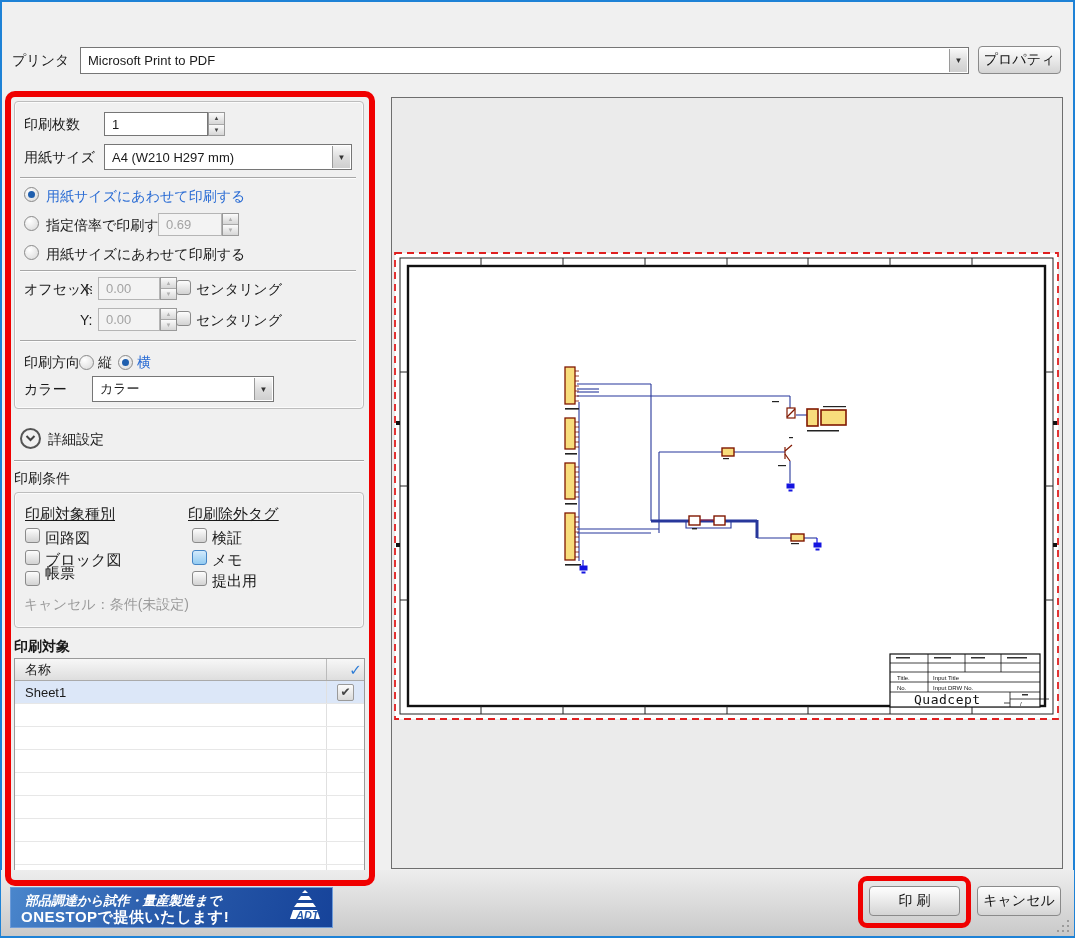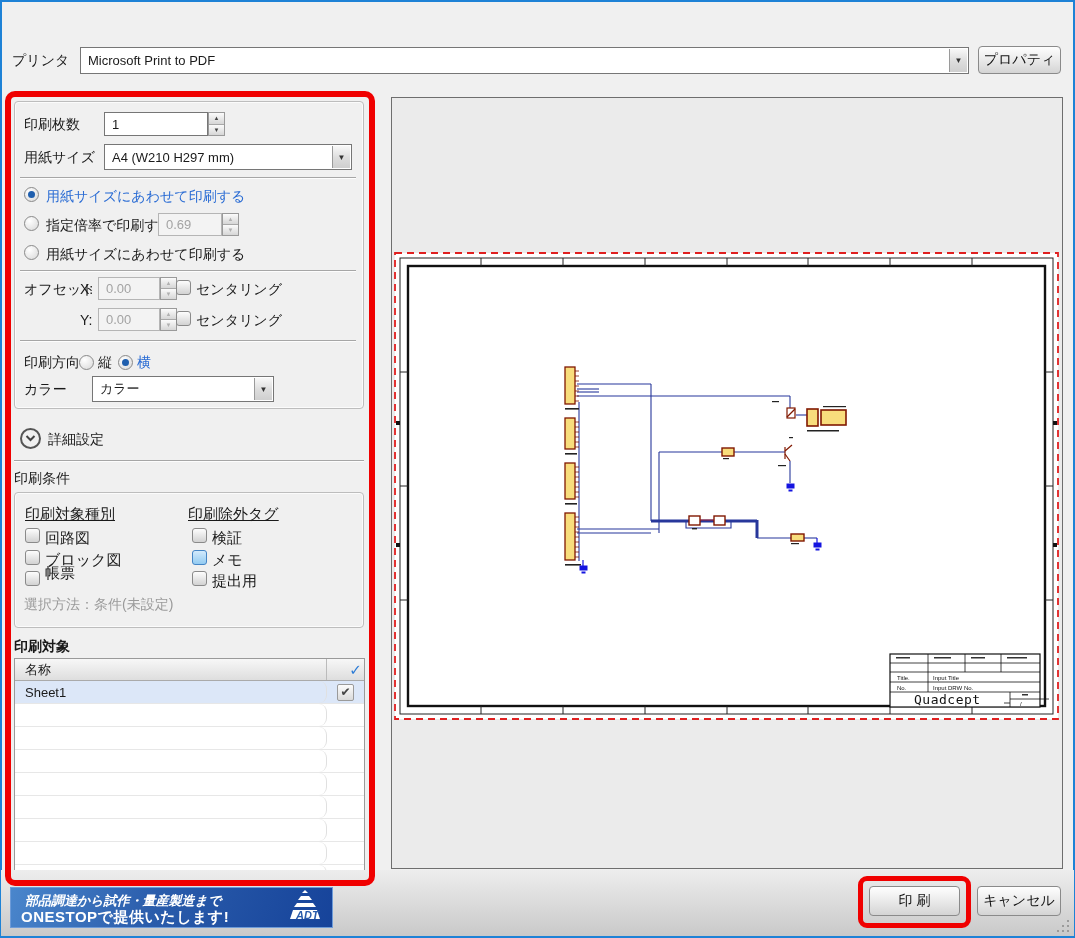--- a/index.html
+++ b/index.html
@@ -54,21 +54,21 @@
          border:2px solid #555; display:flex; align-items:center; justify-content:center; background:transparent; }
 
   
   .ptable { position:absolute; border:1px solid #9a9a9a; background:#fff; overflow:hidden; }
   .ptable .hdr { display:flex; height:22px; background:linear-gradient(#f7f7f7,#dedede);
                  border-bottom:1px solid #aaa; font-size:13px;gap:20px; }
   .ptable .hdr .c1 { width:312px; display:flex; align-items:center; padding-left:10px; border-right:1px solid #bbb; }
   .ptable .hdr .c2 { flex:1; display:flex; align-items:center; justify-content:center;
                  color:#2b7bd6; font-weight:bold; font-size:15px; }
   .prow { display:flex; height:23px; border-bottom:1px solid #e7e7e7; font-size:13px; }
-  .prow .c1 { width:312px; display:flex; align-items:center; padding-left:10px; border-right:1px solid #e0e0e0;border-radius:8px; }
+  .prow .c1 { width:312px; display:flex; align-items:center; padding-left:10px; border-right:1px solid #e0e0e0; }
   .prow .c2 { flex:1; display:flex; align-items:center; justify-content:center; }
   .prow.selrow { background:#dce7f8; }
   .rowcheck-btn { width:17px; height:17px; border:1px solid #9a9a9a; border-radius:2px;
                  background:linear-gradient(#fcfcfc,#dadada); display:flex; align-items:center;
                  justify-content:center; font-size:12px; color:#444; }
 
   
   .preview { position:absolute; left:391px; top:97px; width:672px; height:772px;
              border:1px solid #6e6e6e; background:#ebebeb; overflow:hidden; }
 
@@ -193,21 +193,21 @@
   <span class="check" style="left:25px; top:571px;"></span>
   <span class="lbl-sm" style="left:45px; top:564px;">帳票</span>
 
   <span class="check" style="left:192px; top:528px;"></span>
   <span class="lbl-sm" style="left:212px; top:529px;">検証</span>
   <span class="check blue" style="left:192px; top:550px;"></span>
   <span class="lbl-sm" style="left:212px; top:551px;">メモ</span>
   <span class="check" style="left:192px; top:571px;"></span>
   <span class="lbl-sm" style="left:212px; top:572px;">提出用</span>
 
-  <span class="lbl" style="left:24px; top:596px; color:#9a9a9a;">選択方法：条件(未設定)</span>
+  <span class="lbl" style="left:24px; top:596px; color:#9a9a9a;">キャンセル：条件(未設定)</span>
 
   <span class="lbl" style="left:14px; top:638px;font-weight:bold;">印刷対象</span>
   <div class="ptable" style="left:14px; top:658px; width:351px; height:220px;">
     <div class="hdr">
       <div class="c1">名称</div>
       <div class="c2">✓</div>
     </div>
     <div class="prow selrow">
       <div class="c1">Sheet1</div>
       <div class="c2">

